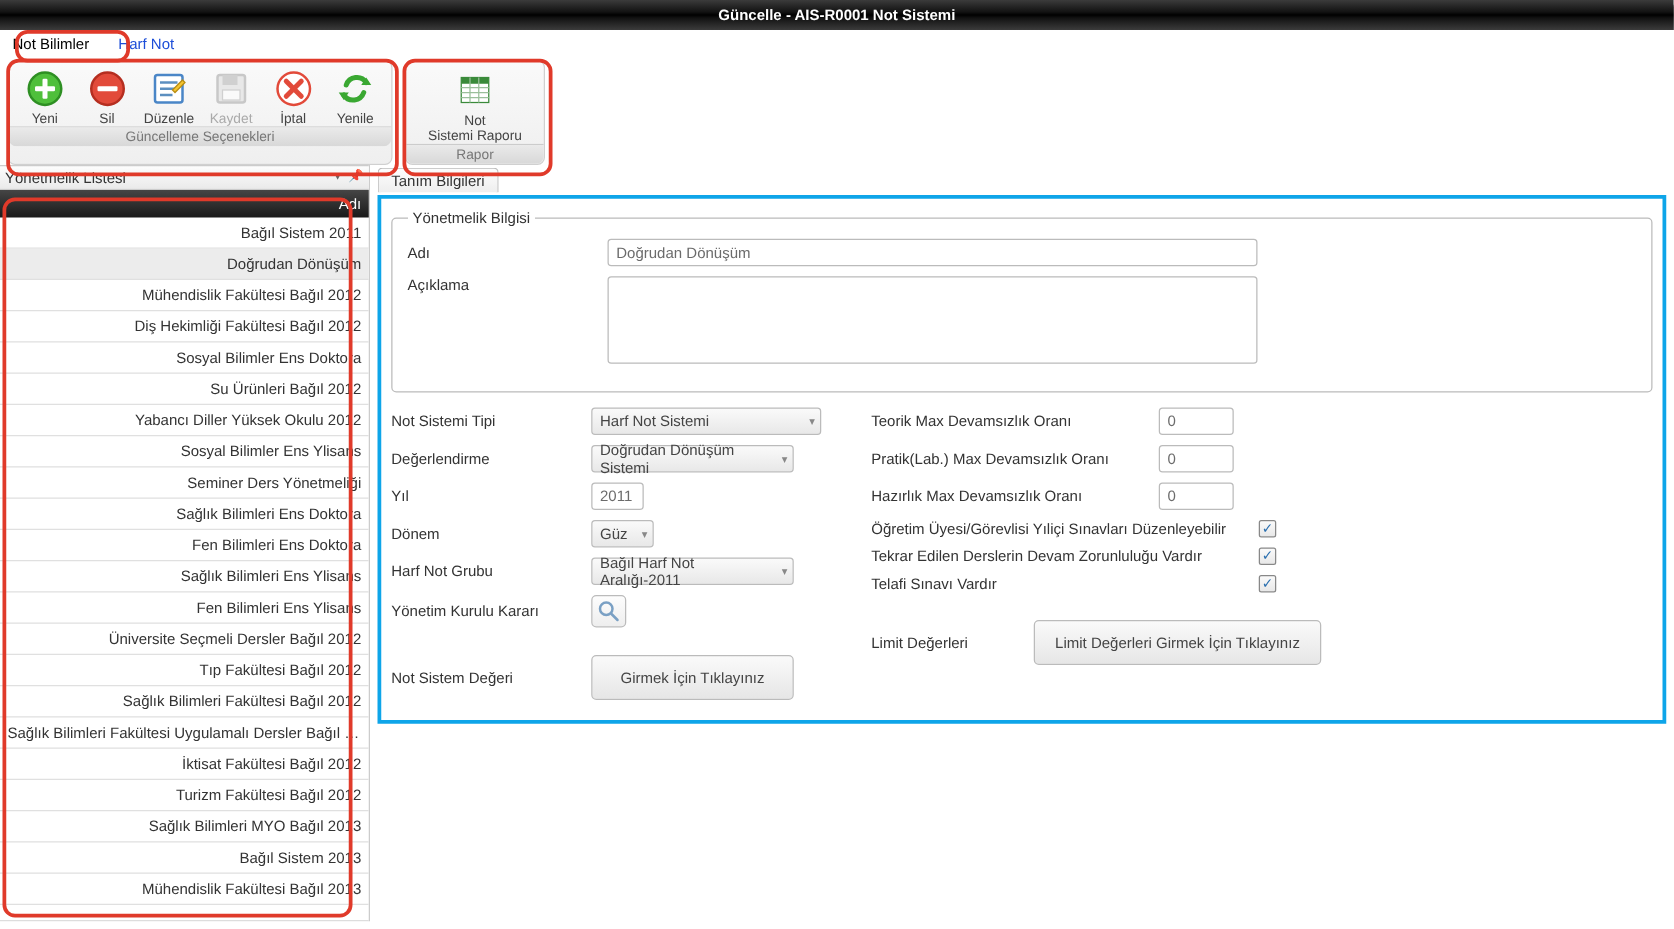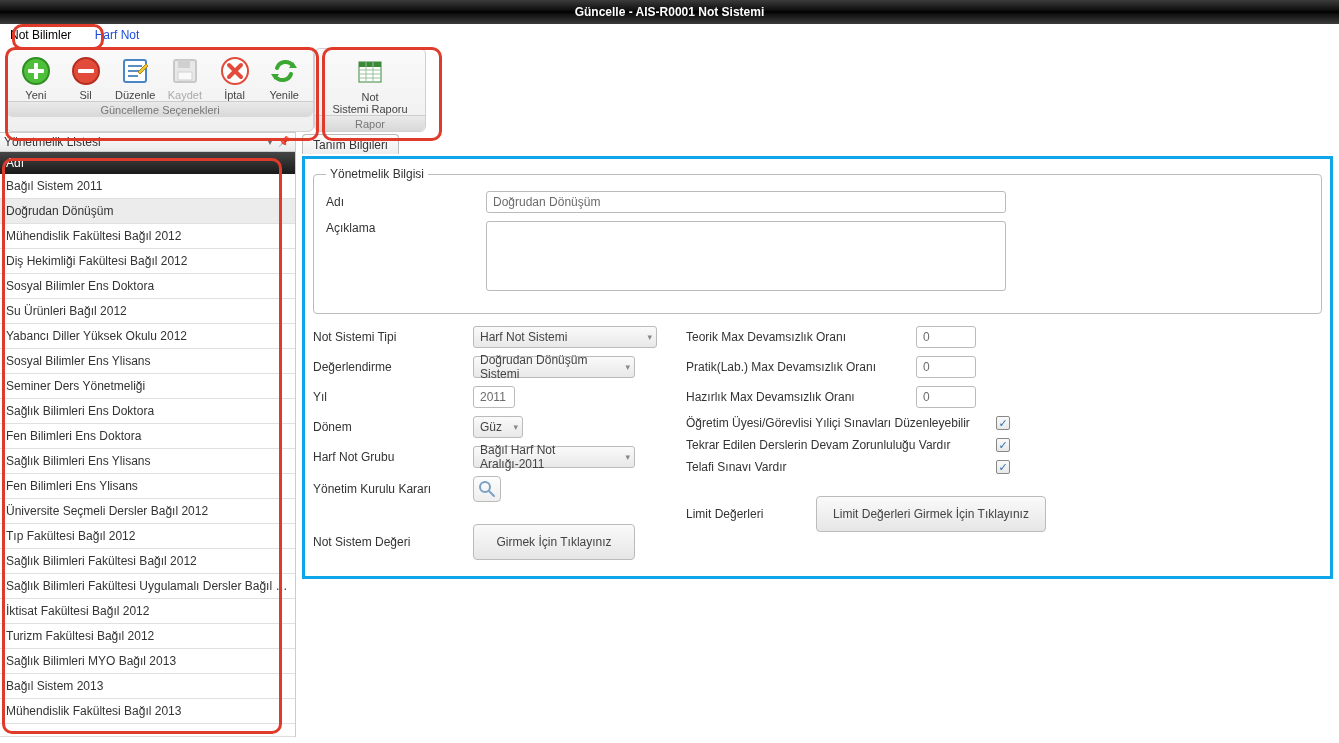--- a/index.html
+++ b/index.html
@@ -43,21 +43,21 @@
     font-size: 12px;
     color: #1d4ed8;
     cursor: default;
   }
   .main-tab.active {
     color: #000;
   }
   .ribbon-area {
     display: flex;
     padding: 2px 6px 0 6px;
-    gap: 0;
+    gap: 10px;
   }
   .ribbon-group {
     position: relative;
     border: 1px solid #d0d0d0;
     border-radius: 6px;
     background: linear-gradient(#fafafa, #efefef);
     min-height: 84px;
   }
   .ribbon-buttons {
     display: flex;
@@ -104,20 +104,21 @@
   .body-area {
     display: flex;
     height: calc(100% - 24px - 22px - 92px);
   }
   .sidebar {
     width: 296px;
     min-width: 296px;
     border-right: 1px solid #ccc;
     display: flex;
     flex-direction: column;
+    text-align: right;
   }
   .sidebar-header {
     background: linear-gradient(#fdfdfd, #eaeaea);
     height: 20px;
     line-height: 20px;
     padding: 0 4px;
     border-top: 1px solid #ccc;
     border-bottom: 1px solid #ccc;
     font-size: 12px;
     display: flex;
@@ -216,21 +217,21 @@
     padding-right: 4px;
     color: #444;
   }
   .select-caret {
     color: #888;
     font-size: 9px;
     margin-left: 6px;
   }
   .two-col {
     display: flex;
-    gap: 29px;
+    gap: 40px;
   }
   .col { flex: 0 0 auto; }
   .num-input {
     width: 60px;
     border: 1px solid #bbb;
     border-radius: 3px;
     padding: 3px 6px;
     height: 22px;
     font-size: 12px;
     color: #6b6b6b;

